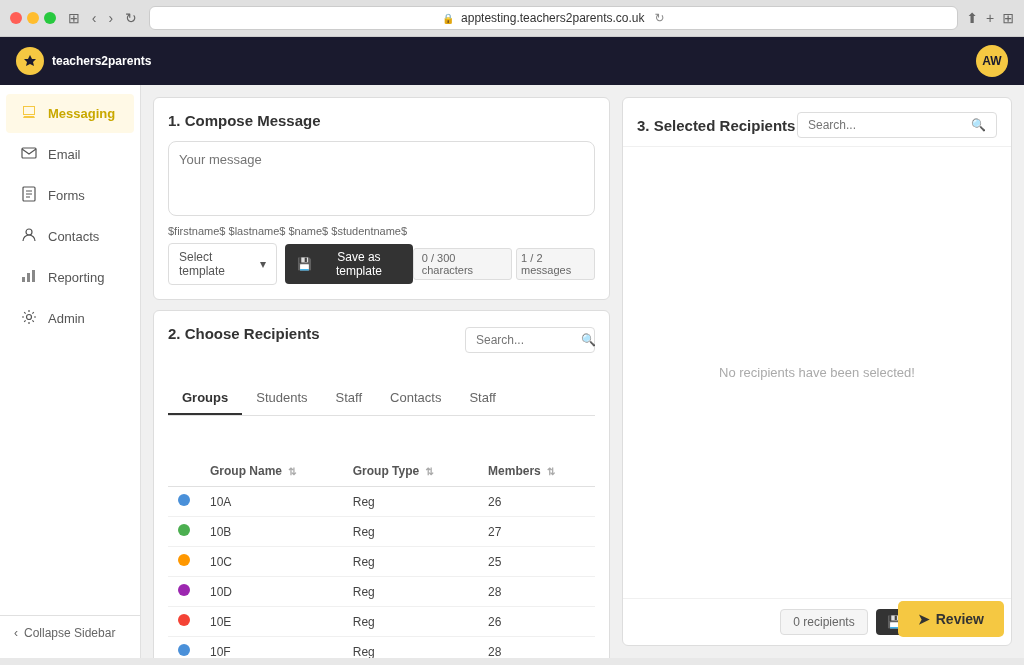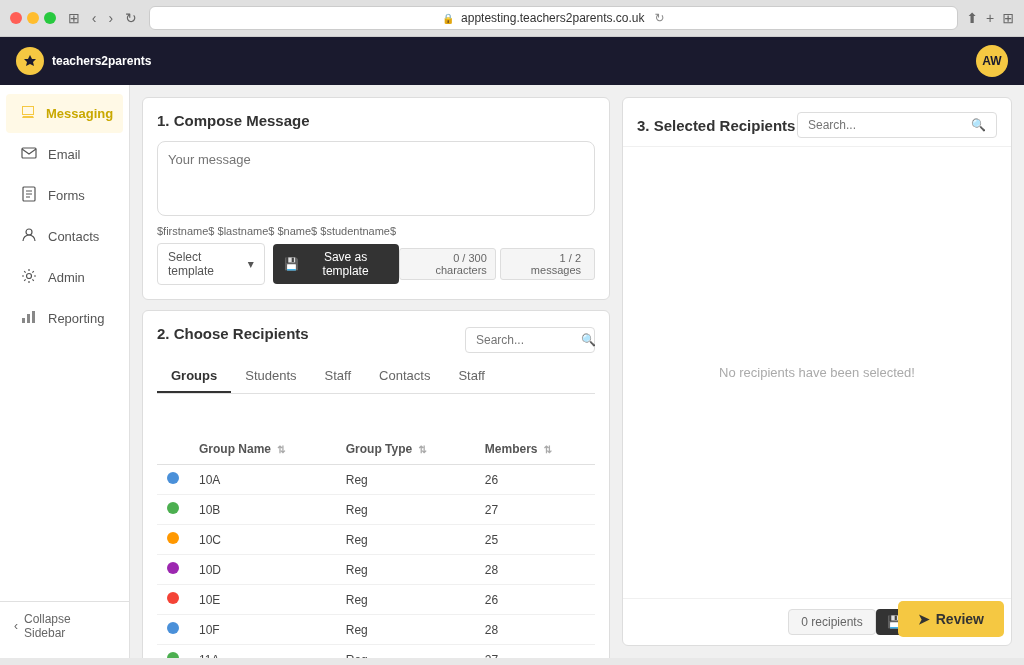--- a/index.html
+++ b/index.html
@@ -22,21 +22,21 @@
     .app-container { display: flex; flex-direction: column; height: calc(665px - 44px); }
     .app-header { background: #1a1a2e; display: flex; align-items: center; padding: 0 16px; height: 48px; justify-content: space-between; }
     .app-logo { display: flex; align-items: center; gap: 8px; color: white; font-size: 12px; font-weight: 600; }
     .logo-icon { background: #f5c842; border-radius: 50%; width: 28px; height: 28px; display: flex; align-items: center; justify-content: center; color: #1a1a2e; font-size: 12px; font-weight: bold; }
     .avatar { background: #f5c842; border-radius: 50%; width: 32px; height: 32px; display: flex; align-items: center; justify-content: center; color: #1a1a2e; font-size: 12px; font-weight: bold; }
 
     
     .main-area { display: flex; flex: 1; overflow: hidden; }
 
     
-    .sidebar { background: white; width: 130px; border-right: 1px solid #e0e0e0; display: flex; flex-direction: column; justify-content: space-between; padding: 8px 0; }
+    .sidebar { background: white; width: 141px; border-right: 1px solid #e0e0e0; display: flex; flex-direction: column; justify-content: space-between; padding: 8px 0; }
     .sidebar-nav { display: flex; flex-direction: column; }
     .sidebar-item { display: flex; align-items: center; gap: 10px; padding: 10px 14px; cursor: pointer; color: #555; font-size: 13px; border-radius: 4px; margin: 1px 6px; }
     .sidebar-item.active { background: #fff9e6; color: #c9a800; font-weight: 600; }
     .sidebar-item.active .sidebar-icon { color: #f5c842; }
     .sidebar-icon { font-size: 15px; width: 18px; text-align: center; }
     .sidebar-collapse { display: flex; align-items: center; gap: 6px; padding: 10px 14px; cursor: pointer; color: #666; font-size: 12px; border-top: 1px solid #e0e0e0; }
 
     
     .content-area { flex: 1; display: flex; gap: 12px; padding: 12px; background: #f0f0f0; overflow: hidden; }
 
@@ -46,26 +46,26 @@
 
     .panel-card { background: white; border-radius: 6px; border: 1px solid #ddd; padding: 14px; }
 
     
     .section-title { font-size: 15px; font-weight: 600; color: #333; margin-bottom: 12px; }
     .message-textarea { width: 100%; border: 1px solid #ddd; border-radius: 8px; padding: 10px; font-size: 13px; color: #aaa; resize: none; height: 75px; font-family: inherit; }
     .merge-fields { font-size: 11px; color: #666; margin: 6px 0; }
     .compose-footer { display: flex; align-items: center; justify-content: space-between; margin-top: 0; }
     .compose-footer-left { display: flex; align-items: center; gap: 8px; }
     .char-count { font-size: 11px; color: #666; background: #f5f5f5; border: 1px solid #ddd; padding: 3px 8px; border-radius: 3px; }
-    .msg-count { font-size: 11px; color: #666; background: #f5f5f5; border: 1px solid #ddd; padding: 3px 13px; border-radius: 3px; }
+    .msg-count { font-size: 11px; color: #666; background: #f5f5f5; border: 1px solid #ddd; padding: 3px 4px; border-radius: 3px; }
     .select-template { border: 1px solid #ddd; border-radius: 4px; padding: 6px 10px; font-size: 12px; color: #555; background: white; cursor: pointer; display: flex; align-items: center; gap: 6px; }
     .save-template-btn { background: #333; color: white; border: none; border-radius: 4px; padding: 6px 12px; font-size: 12px; cursor: pointer; display: flex; align-items: center; gap: 5px; }
 
     
-    .choose-recipients-header { display: flex; align-items: center; justify-content: space-between; margin-bottom: 6px; }
+    .choose-recipients-header { display: flex; align-items: center; justify-content: space-between; margin-bottom: 28px; }
     .recipients-search { border: 1px solid #ddd; border-radius: 4px; padding: 5px 10px; font-size: 12px; width: 130px; display: flex; align-items: center; gap: 5px; }
     .recipients-search input { border: none; outline: none; font-size: 12px; width: 100px; }
 
     
     .tabs { display: flex; border-bottom: 1px solid #e0e0e0; margin-bottom: 8px; }
     .tab { padding: 8px 14px; font-size: 13px; color: #666; cursor: pointer; border-bottom: 2px solid transparent; }
     .tab.active { color: #333; font-weight: 600; border-bottom: 2px solid #333; }
 
     
     .data-table { width: 100%; border-collapse: collapse; }
@@ -73,21 +73,21 @@
     .data-table td { padding: 7px 10px; font-size: 12px; color: #444; border-bottom: 1px solid #f0f0f0; }
     .sort-icon { color: #aaa; font-size: 10px; margin-left: 3px; }
     .table-wrapper { overflow-y: auto; max-height: 240px; margin-top: 40px; }
 
     
     .right-panel-header { padding: 14px 14px 8px; display: flex; align-items: center; justify-content: space-between; border-bottom: 1px solid #f0f0f0; }
     .right-panel-search { border: 1px solid #ddd; border-radius: 4px; padding: 5px 10px; font-size: 12px; width: 200px; display: flex; align-items: center; gap: 5px; }
     .right-panel-search input { border: none; outline: none; font-size: 12px; width: 160px; color: #aaa; }
     .right-panel-body { flex: 1; display: flex; align-items: center; justify-content: center; }
     .no-recipients { color: #aaa; font-size: 13px; }
-    .right-panel-footer { padding: 10px 14px; display: flex; align-items: center; justify-content: flex-end; border-top: 1px solid #f0f0f0; }
+    .right-panel-footer { padding: 10px 14px; display: flex; align-items: center; justify-content: flex-end; gap: 8px; border-top: 1px solid #f0f0f0; }
     .recipients-count-badge { background: #f5f5f5; border: 1px solid #ddd; border-radius: 4px; padding: 5px 12px; font-size: 12px; color: #666; }
     .save-group-btn { background: #333; color: white; border: none; border-radius: 4px; padding: 6px 12px; font-size: 12px; cursor: pointer; display: flex; align-items: center; gap: 5px; }
 
     
     .review-btn { position: fixed; bottom: 28px; right: 20px; background: #f5c842; color: #333; border: none; border-radius: 5px; padding: 10px 20px; font-size: 14px; font-weight: 600; cursor: pointer; display: flex; align-items: center; gap: 6px; }
 
     .table-wrapper::-webkit-scrollbar { width: 4px; }
     .table-wrapper::-webkit-scrollbar-track { background: #f5f5f5; }
     .table-wrapper::-webkit-scrollbar-thumb { background: #ccc; border-radius: 4px; }
   </style>
@@ -169,35 +169,35 @@
             <svg width="16" height="16" viewBox="0 0 16 16" fill="currentColor">
                 <circle cx="8" cy="5" r="3" fill="none" stroke="currentColor" stroke-width="1.2"></circle>
                 <path d="M2 14c0-3.3 2.7-6 6-6s6 2.7 6 6" stroke="currentColor" stroke-width="1.2" fill="none"></path>
               </svg>
           </span>
           <span>Contacts</span>
         </div>
         <div class="sidebar-item">
           <span class="sidebar-icon">
             <svg width="16" height="16" viewBox="0 0 16 16" fill="currentColor">
-                <circle cx="8" cy="8" r="2.5" fill="none" stroke="currentColor" stroke-width="1.2"></circle>
-                <path d="M8 1v2M8 13v2M1 8h2M13 8h2M3.2 3.2l1.4 1.4M11.4 11.4l1.4 1.4M3.2 12.8l1.4-1.4M11.4 4.6l1.4-1.4" stroke="currentColor" stroke-width="1.2"></path>
-              </svg>
-          </span>
-          <span>Admin</span>
-        </div>
-        <div class="sidebar-item">
-          <span class="sidebar-icon">
-            <svg width="16" height="16" viewBox="0 0 16 16" fill="currentColor">
                 <rect x="1" y="9" width="3" height="5" fill="currentColor" opacity="0.7"></rect>
                 <rect x="6" y="5" width="3" height="9" fill="currentColor" opacity="0.7"></rect>
                 <rect x="11" y="2" width="3" height="12" fill="currentColor" opacity="0.7"></rect>
               </svg>
           </span>
           <span>Reporting</span>
+        </div>
+        <div class="sidebar-item">
+          <span class="sidebar-icon">
+            <svg width="16" height="16" viewBox="0 0 16 16" fill="currentColor">
+                <circle cx="8" cy="8" r="2.5" fill="none" stroke="currentColor" stroke-width="1.2"></circle>
+                <path d="M8 1v2M8 13v2M1 8h2M13 8h2M3.2 3.2l1.4 1.4M11.4 11.4l1.4 1.4M3.2 12.8l1.4-1.4M11.4 4.6l1.4-1.4" stroke="currentColor" stroke-width="1.2"></path>
+              </svg>
+          </span>
+          <span>Admin</span>
         </div>
       </div>
       <div class="sidebar-collapse">
         <span>‹</span>
         <span>Collapse Sidebar</span>
       </div>
     </div>
 
     <div class="content-area">
 
@@ -211,21 +211,21 @@
             <div class="compose-footer-left">
               <div class="select-template">
                 <span>Select template</span>
                 <span>▾</span>
               </div>
               <button class="save-template-btn">
                 <span>💾</span>
                 <span>Save as template</span>
               </button>
             </div>
-            <div style="display:flex;gap:4px;text-align:right;">
+            <div style="display:flex;gap:4px;">
               <span class="char-count">0 / 300 characters</span>
               <span class="msg-count">1 / 2 messages</span>
             </div>
           </div>
         </div>
 
         <div class="panel-card">
           <div class="choose-recipients-header">
             <div class="section-title">2. Choose Recipients</div>
             <div class="recipients-search">

